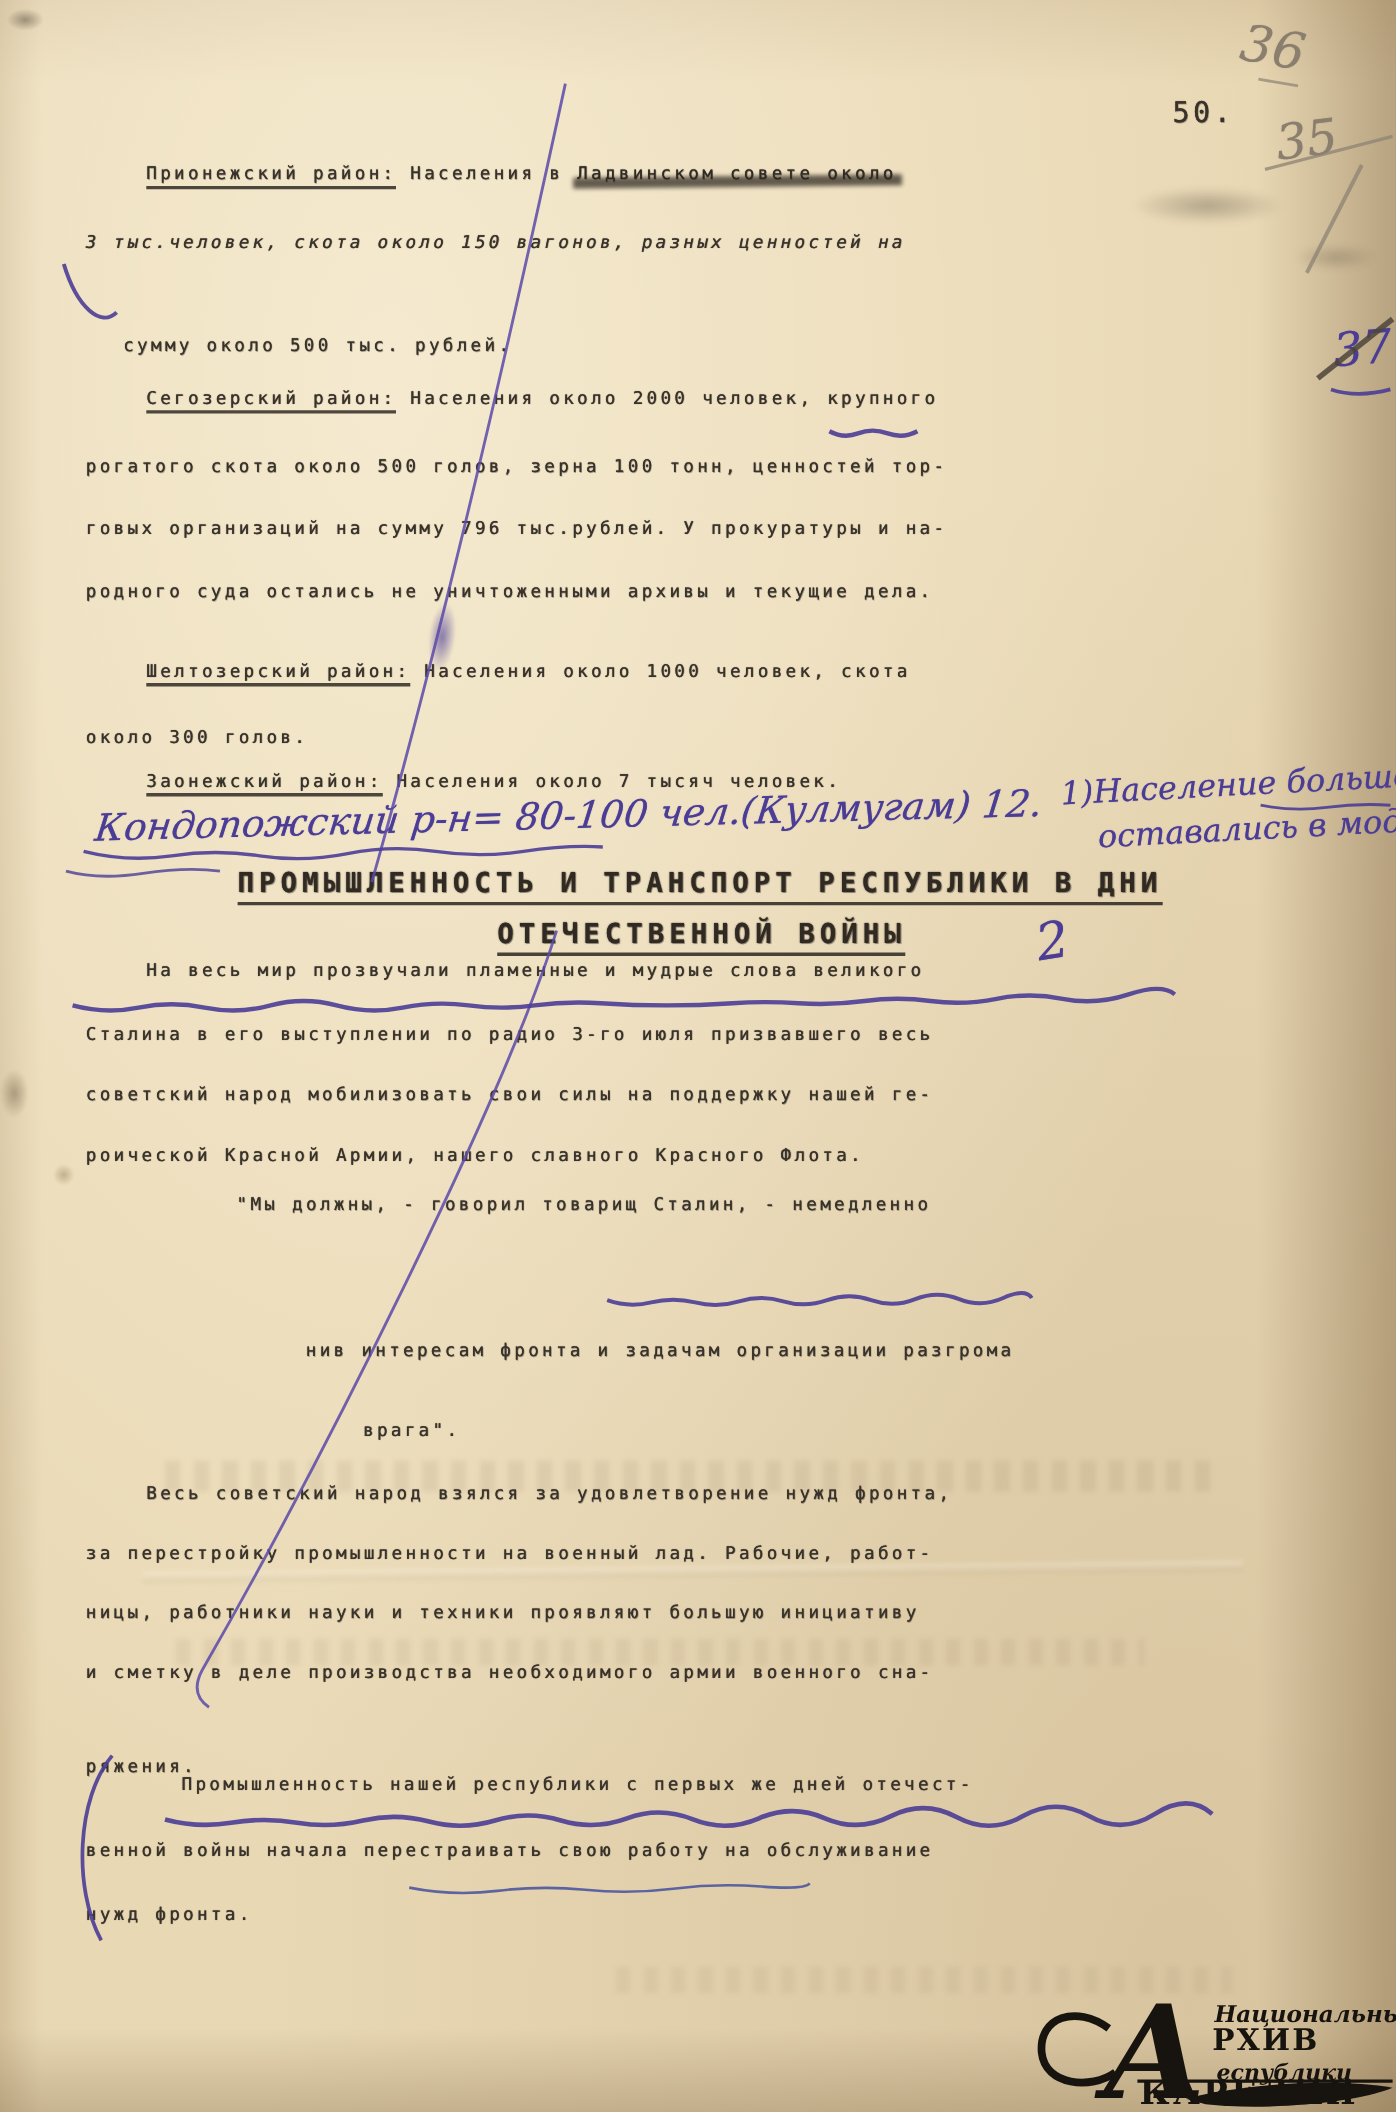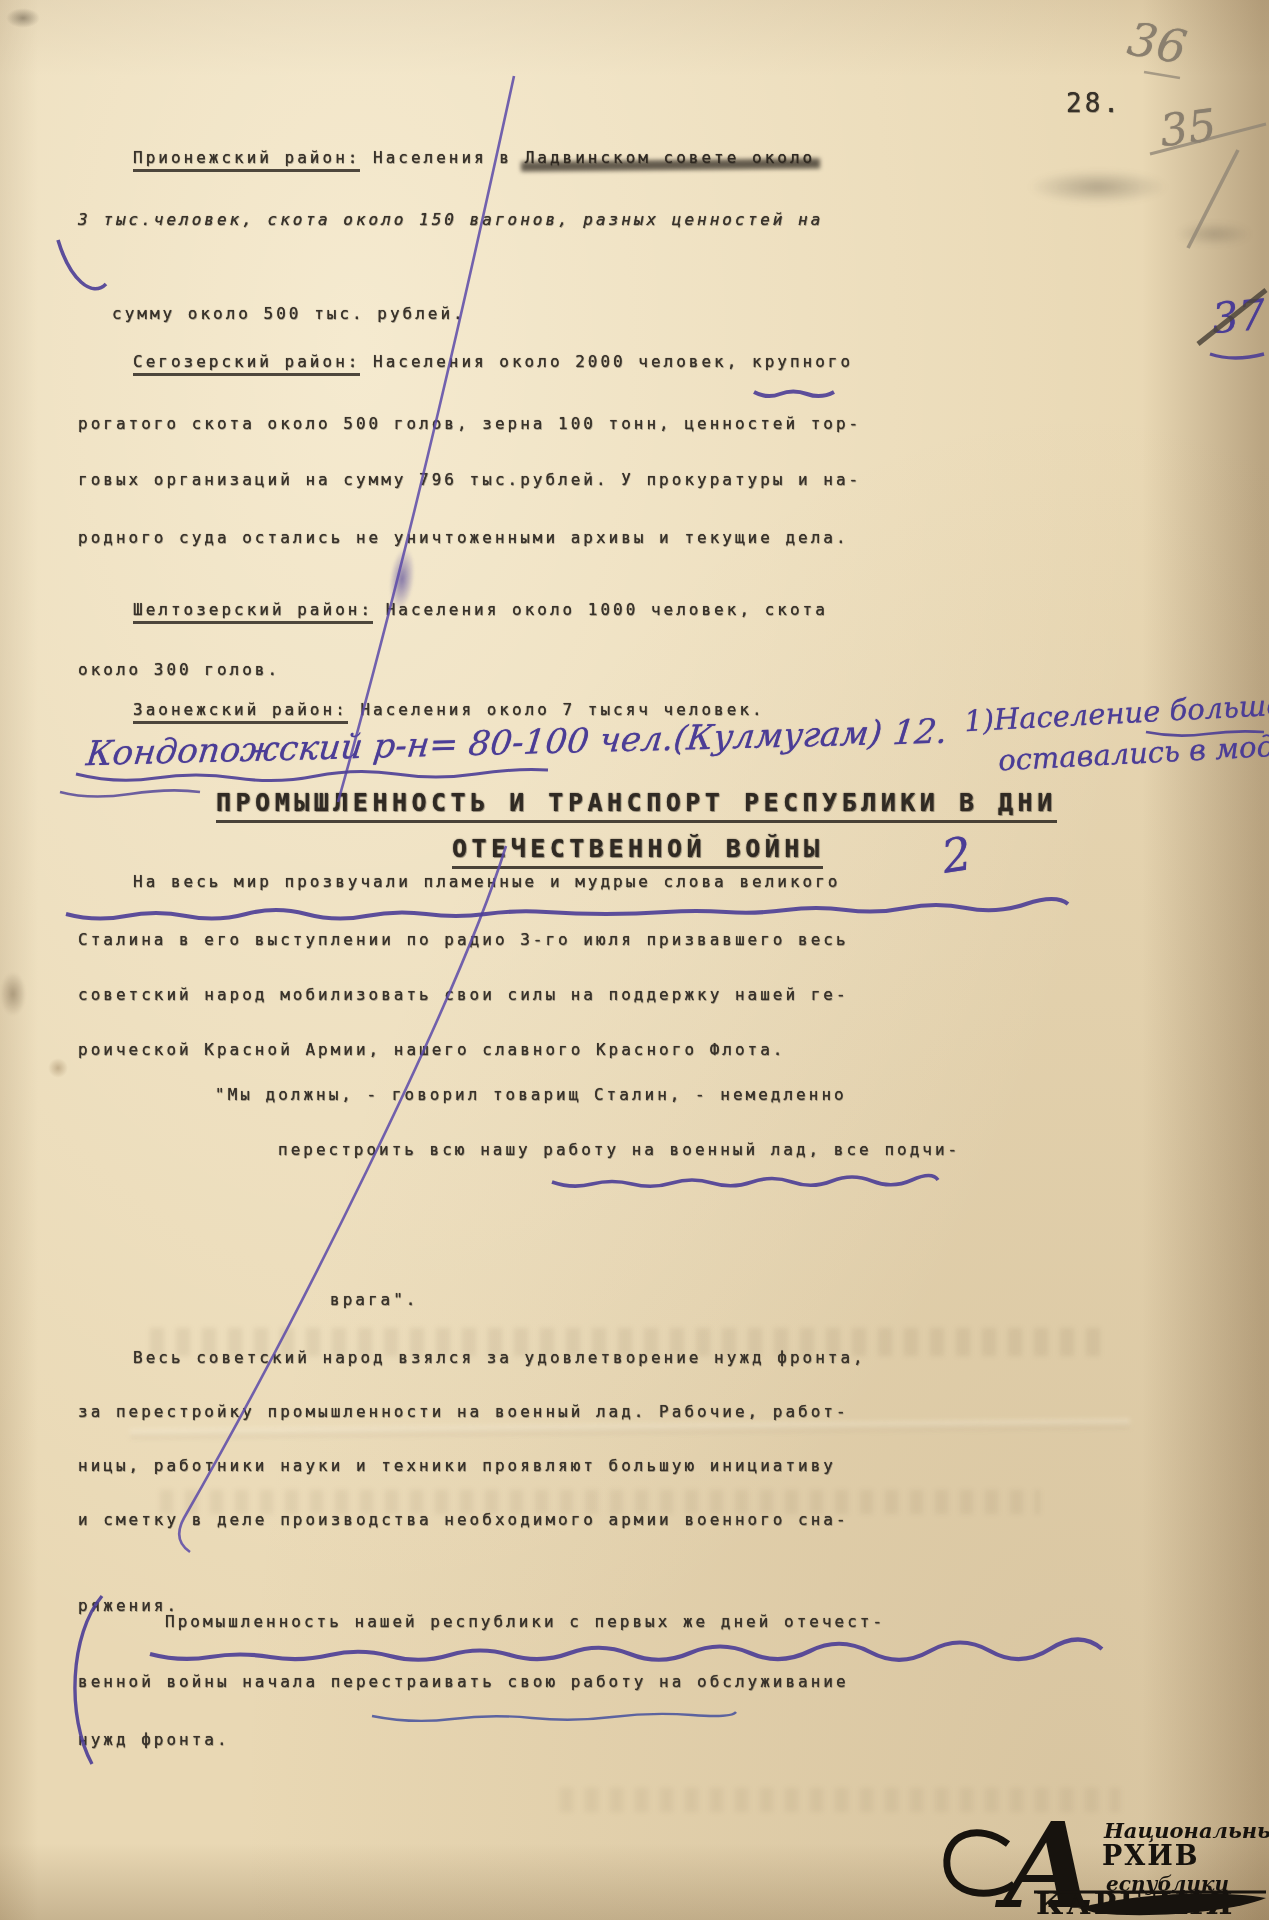--- a/index.html
+++ b/index.html
@@ -53,21 +53,21 @@
   <div class="blot" style="left:48px;top:1058px;width:20px;height:20px;background:radial-gradient(circle,rgba(120,90,50,.35),rgba(120,90,50,0) 70%);"></div>
   <div class="blot" style="left:6px;top:8px;width:34px;height:20px;background:radial-gradient(ellipse,rgba(70,60,45,.45),rgba(70,60,45,0) 70%);"></div>
   <div class="blot" style="left:1028px;top:170px;width:140px;height:34px;background:radial-gradient(ellipse,rgba(50,44,36,.30),rgba(50,44,36,0) 70%);filter:blur(3px);"></div>
   <div class="blot" style="left:1176px;top:222px;width:76px;height:24px;background:radial-gradient(ellipse,rgba(50,44,36,.22),rgba(50,44,36,0) 70%);filter:blur(3px);"></div>
   <div class="blot" style="left:390px;top:548px;width:24px;height:62px;background:radial-gradient(ellipse,rgba(75,61,150,.65),rgba(75,61,150,0) 72%);filter:blur(1px);transform:rotate(7deg);"></div>
   <div class="blot" style="left:150px;top:1328px;width:950px;height:28px;background:repeating-linear-gradient(90deg,rgba(120,100,70,.10) 0 14px,rgba(120,100,70,0) 14px 26px);filter:blur(2.5px);"></div>
   <div class="blot" style="left:160px;top:1490px;width:880px;height:24px;background:repeating-linear-gradient(90deg,rgba(120,100,70,.09) 0 13px,rgba(120,100,70,0) 13px 25px);filter:blur(2.5px);"></div>
   <div class="blot" style="left:560px;top:1788px;width:560px;height:24px;background:repeating-linear-gradient(90deg,rgba(120,100,70,.08) 0 13px,rgba(120,100,70,0) 13px 25px);filter:blur(2.5px);"></div>
   <div class="blot" style="left:130px;top:1424px;width:1000px;height:10px;background:linear-gradient(to bottom,rgba(255,250,235,.35),rgba(140,115,80,.12));filter:blur(2px);transform:rotate(-.6deg);"></div>
 
-  <div class="tline" style="left:1066px;top:88px;font-size:26px;">28.</div>
+  <div class="tline" style="left:1066px;top:88px;font-size:26px;">50.</div>
   <div class="pencil" style="left:1128px;top:16px;font-size:46px;transform:rotate(10deg);">36</div>
   <div class="pencil" style="left:1160px;top:102px;font-size:44px;transform:rotate(-7deg);">35</div>
   <div class="hw" style="left:1212px;top:292px;font-size:42px;transform:rotate(-5deg);">37</div>
 
   <div class="tline" style="left:133px;top:148px;">
     <span class="district">Прионежский район:</span><span> Населения в </span><span class="struck">Ладвинском совете около</span>
   </div>
   <div class="tline" style="left:78px;top:210px;font-style:italic;">3 тыс.человек, скота около 150 вагонов, разных ценностей на</div>
   <div class="tline" style="left:112px;top:258px;margin-top:46px;">сумму около 500 тыс. рублей.</div>
 
@@ -94,23 +94,21 @@
 
   <div class="headline" style="left:216px;top:788px;">ПРОМЫШЛЕННОСТЬ И ТРАНСПОРТ РЕСПУБЛИКИ В ДНИ</div>
   <div class="headline" style="left:452px;top:834px;">ОТЕЧЕСТВЕННОЙ ВОЙНЫ</div>
 
   <div class="tline" style="left:133px;top:872px;">На весь мир прозвучали пламенные и мудрые слова великого</div>
   <div class="tline" style="left:78px;top:930px;">Сталина в его выступлении по радио 3-го июля призвавшего весь</div>
   <div class="tline" style="left:78px;top:985px;">советский народ мобилизовать свои силы на поддержку нашей ге-</div>
   <div class="tline" style="left:78px;top:1040px;">роической Красной Армии, нашего славного Красного Флота.</div>
 
   <div class="tline" style="left:215px;top:1085px;">"Мы должны, - говорил товарищ Сталин, - немедленно</div>
-  <div class="tline" style="left:278px;top:1140px;">
-    <span>перестроить всю </span><span>нашу работу на военный</span><span> лад, все подчи-</span>
-  </div>
+  <div class="tline" style="left:278px;top:1218px;">нив интересам фронта и задачам организации разгрома</div>
   <div class="tline" style="left:330px;top:1290px;">врага".</div>
 
   <div class="tline" style="left:133px;top:1348px;">Весь советский народ взялся за удовлетворение нужд фронта,</div>
   <div class="tline" style="left:78px;top:1402px;">за перестройку промышленности на военный лад. Рабочие, работ-</div>
   <div class="tline" style="left:78px;top:1456px;">ницы, работники науки и техники проявляют большую инициативу</div>
   <div class="tline" style="left:78px;top:1510px;">и сметку в деле производства необходимого армии военного сна-</div>
   <div class="tline" style="left:78px;top:1564px;margin-top:32px;">ряжения.</div>
 
   <div class="tline" style="left:78px;top:1672px;">венной войны начала перестраивать свою работу на обслуживание</div>
   <div class="tline" style="left:165px;top:1612px;">Промышленность нашей республики с первых же дней отечест-</div>

